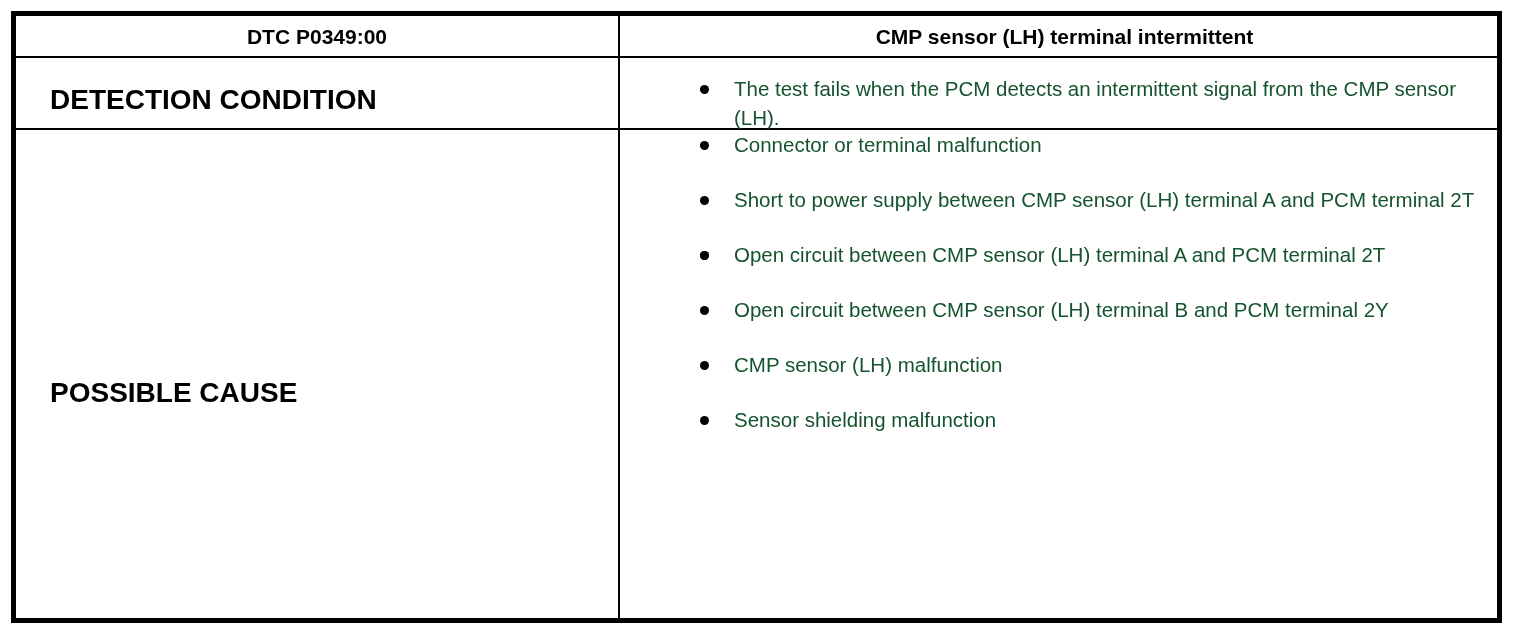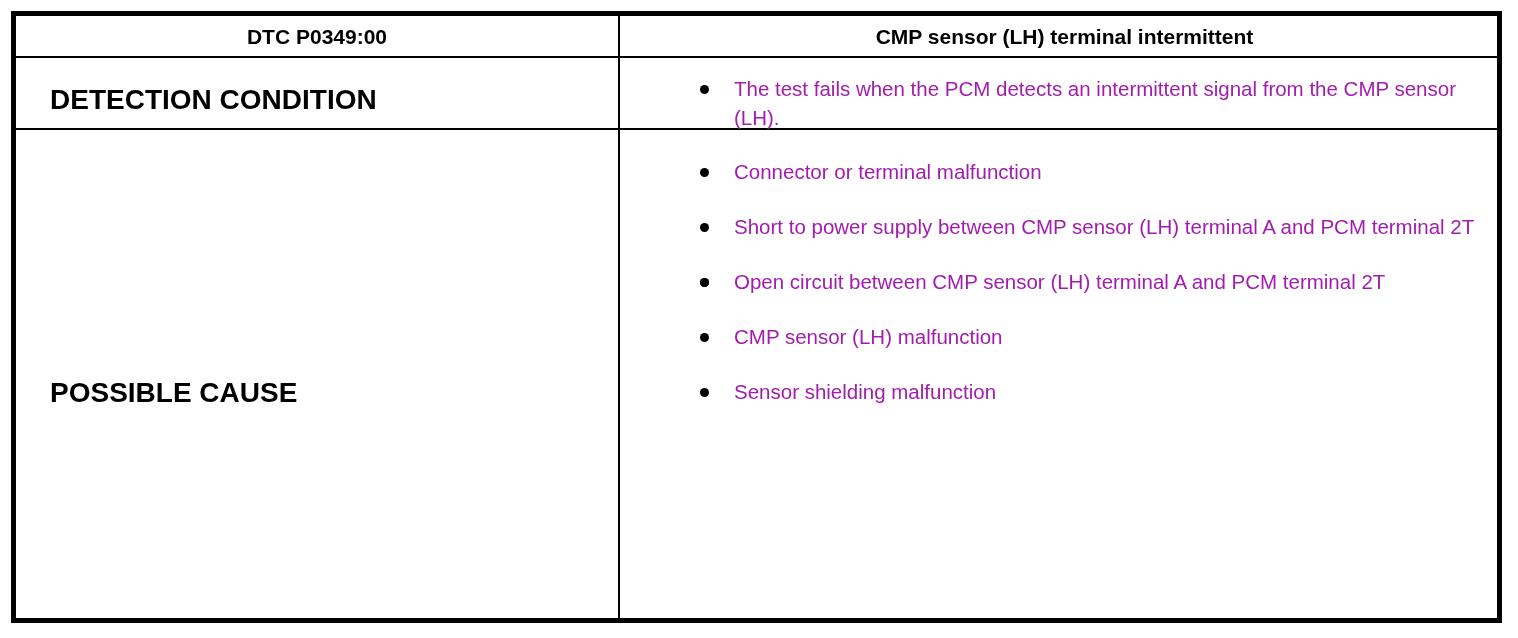--- a/index.html
+++ b/index.html
@@ -126,21 +126,21 @@
     margin: 0;
     padding: 0;
   }
 
   .bullet-item {
     position: relative;
     padding-left: 102px;
     font-size: 20.5px;
     line-height: 29px;
     font-weight: normal;
-    color: #a21caf;
+    color: #14532d;
   }
 
   .bullet-dot {
     position: absolute;
     left: 68px;
     top: 11px;
     width: 9px;
     height: 9px;
     border-radius: 50%;
     background: #000000;
@@ -149,21 +149,20 @@
   
   .bullets-detection {
     padding-top: 16px;
   }
   .bullets-detection .bullet-item {
     max-width: 790px;
   }
 
   
   .bullets-cause {
-    padding-top: 27px;
   }
   .bullets-cause .bullet-item {
     margin-bottom: 26px;
     max-width: 760px;
   }
   .bullets-cause .bullet-item:last-child {
     margin-bottom: 16px;
   }
 </style>
 </head>
@@ -216,20 +215,24 @@
 
             <li class="bullet-item">
               <span class="bullet-dot"></span>
             </li>
 
             <li class="bullet-item">
               <span class="bullet-dot"></span>
               <span>Open circuit between CMP sensor (LH) terminal A and PCM terminal 2T</span>
             </li>
 
+            <li class="bullet-item">
+              <span class="bullet-dot"></span>
+              <span>Open circuit between CMP sensor (LH) terminal B and PCM terminal 2Y</span>
+            </li>
 
             <li class="bullet-item">
               <span class="bullet-dot"></span>
               <span>CMP sensor (LH) malfunction</span>
             </li>
 
             <li class="bullet-item">
               <span class="bullet-dot"></span>
               <span>Sensor shielding malfunction</span>
             </li>

